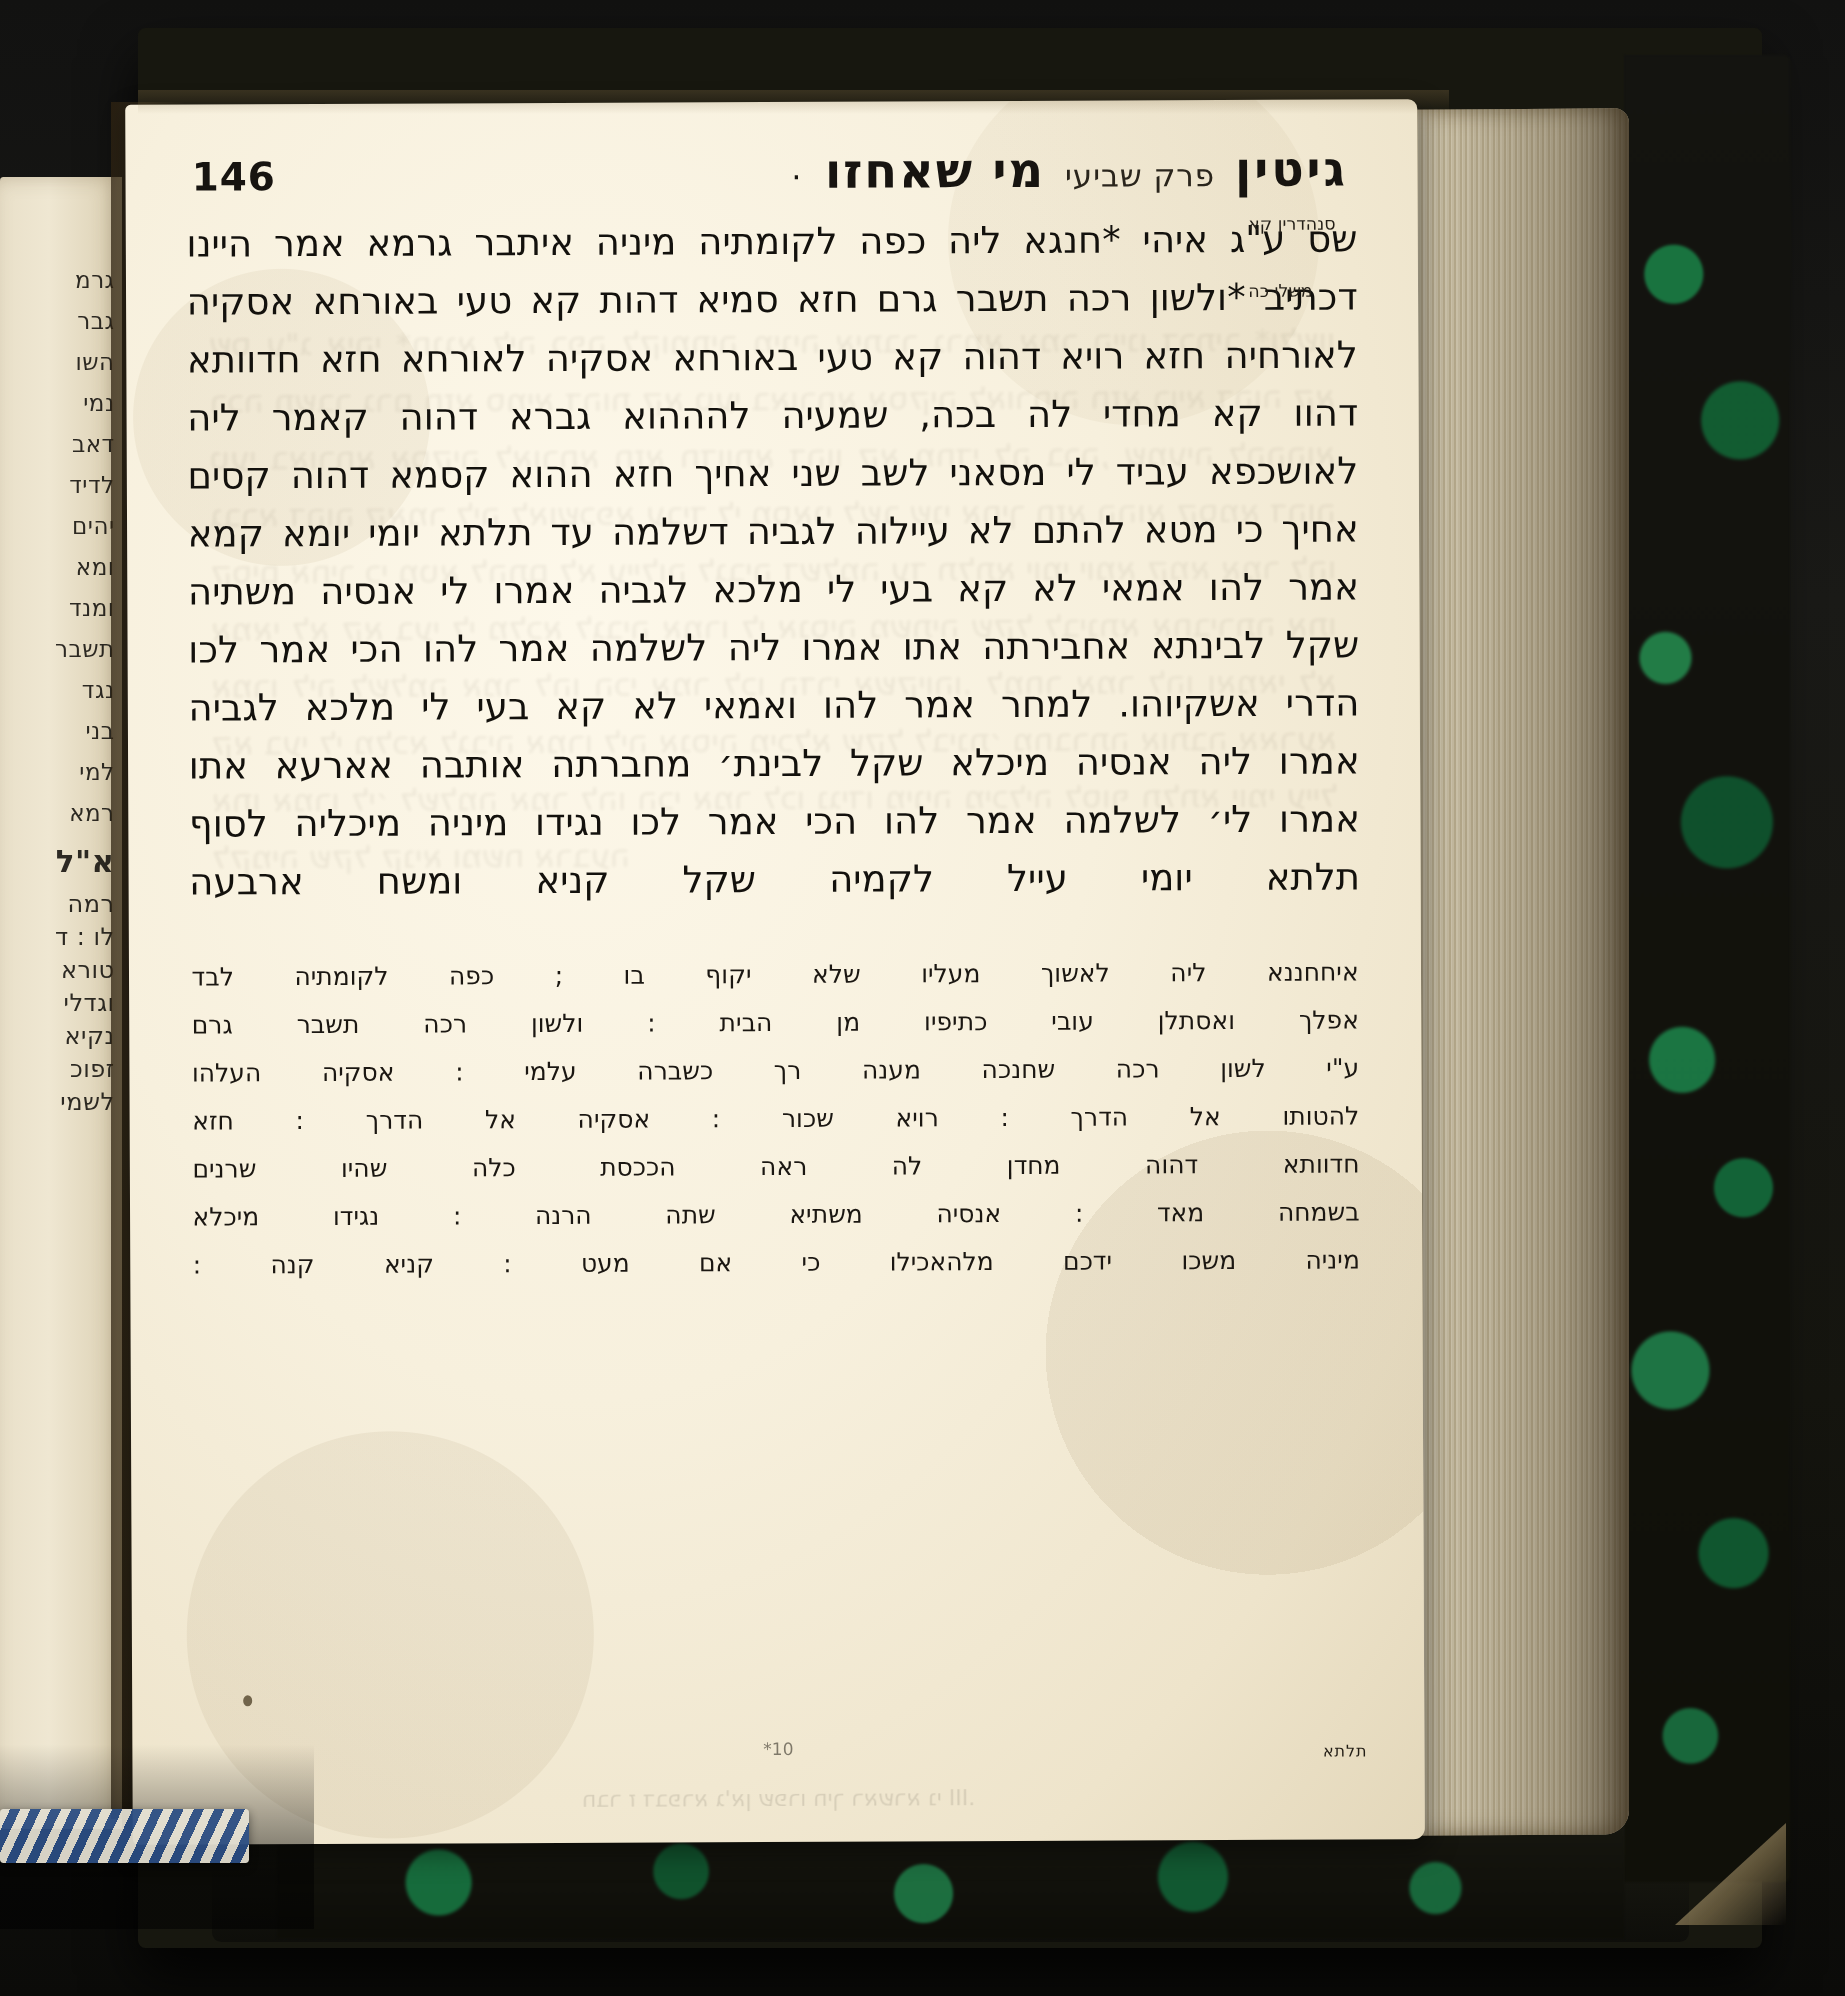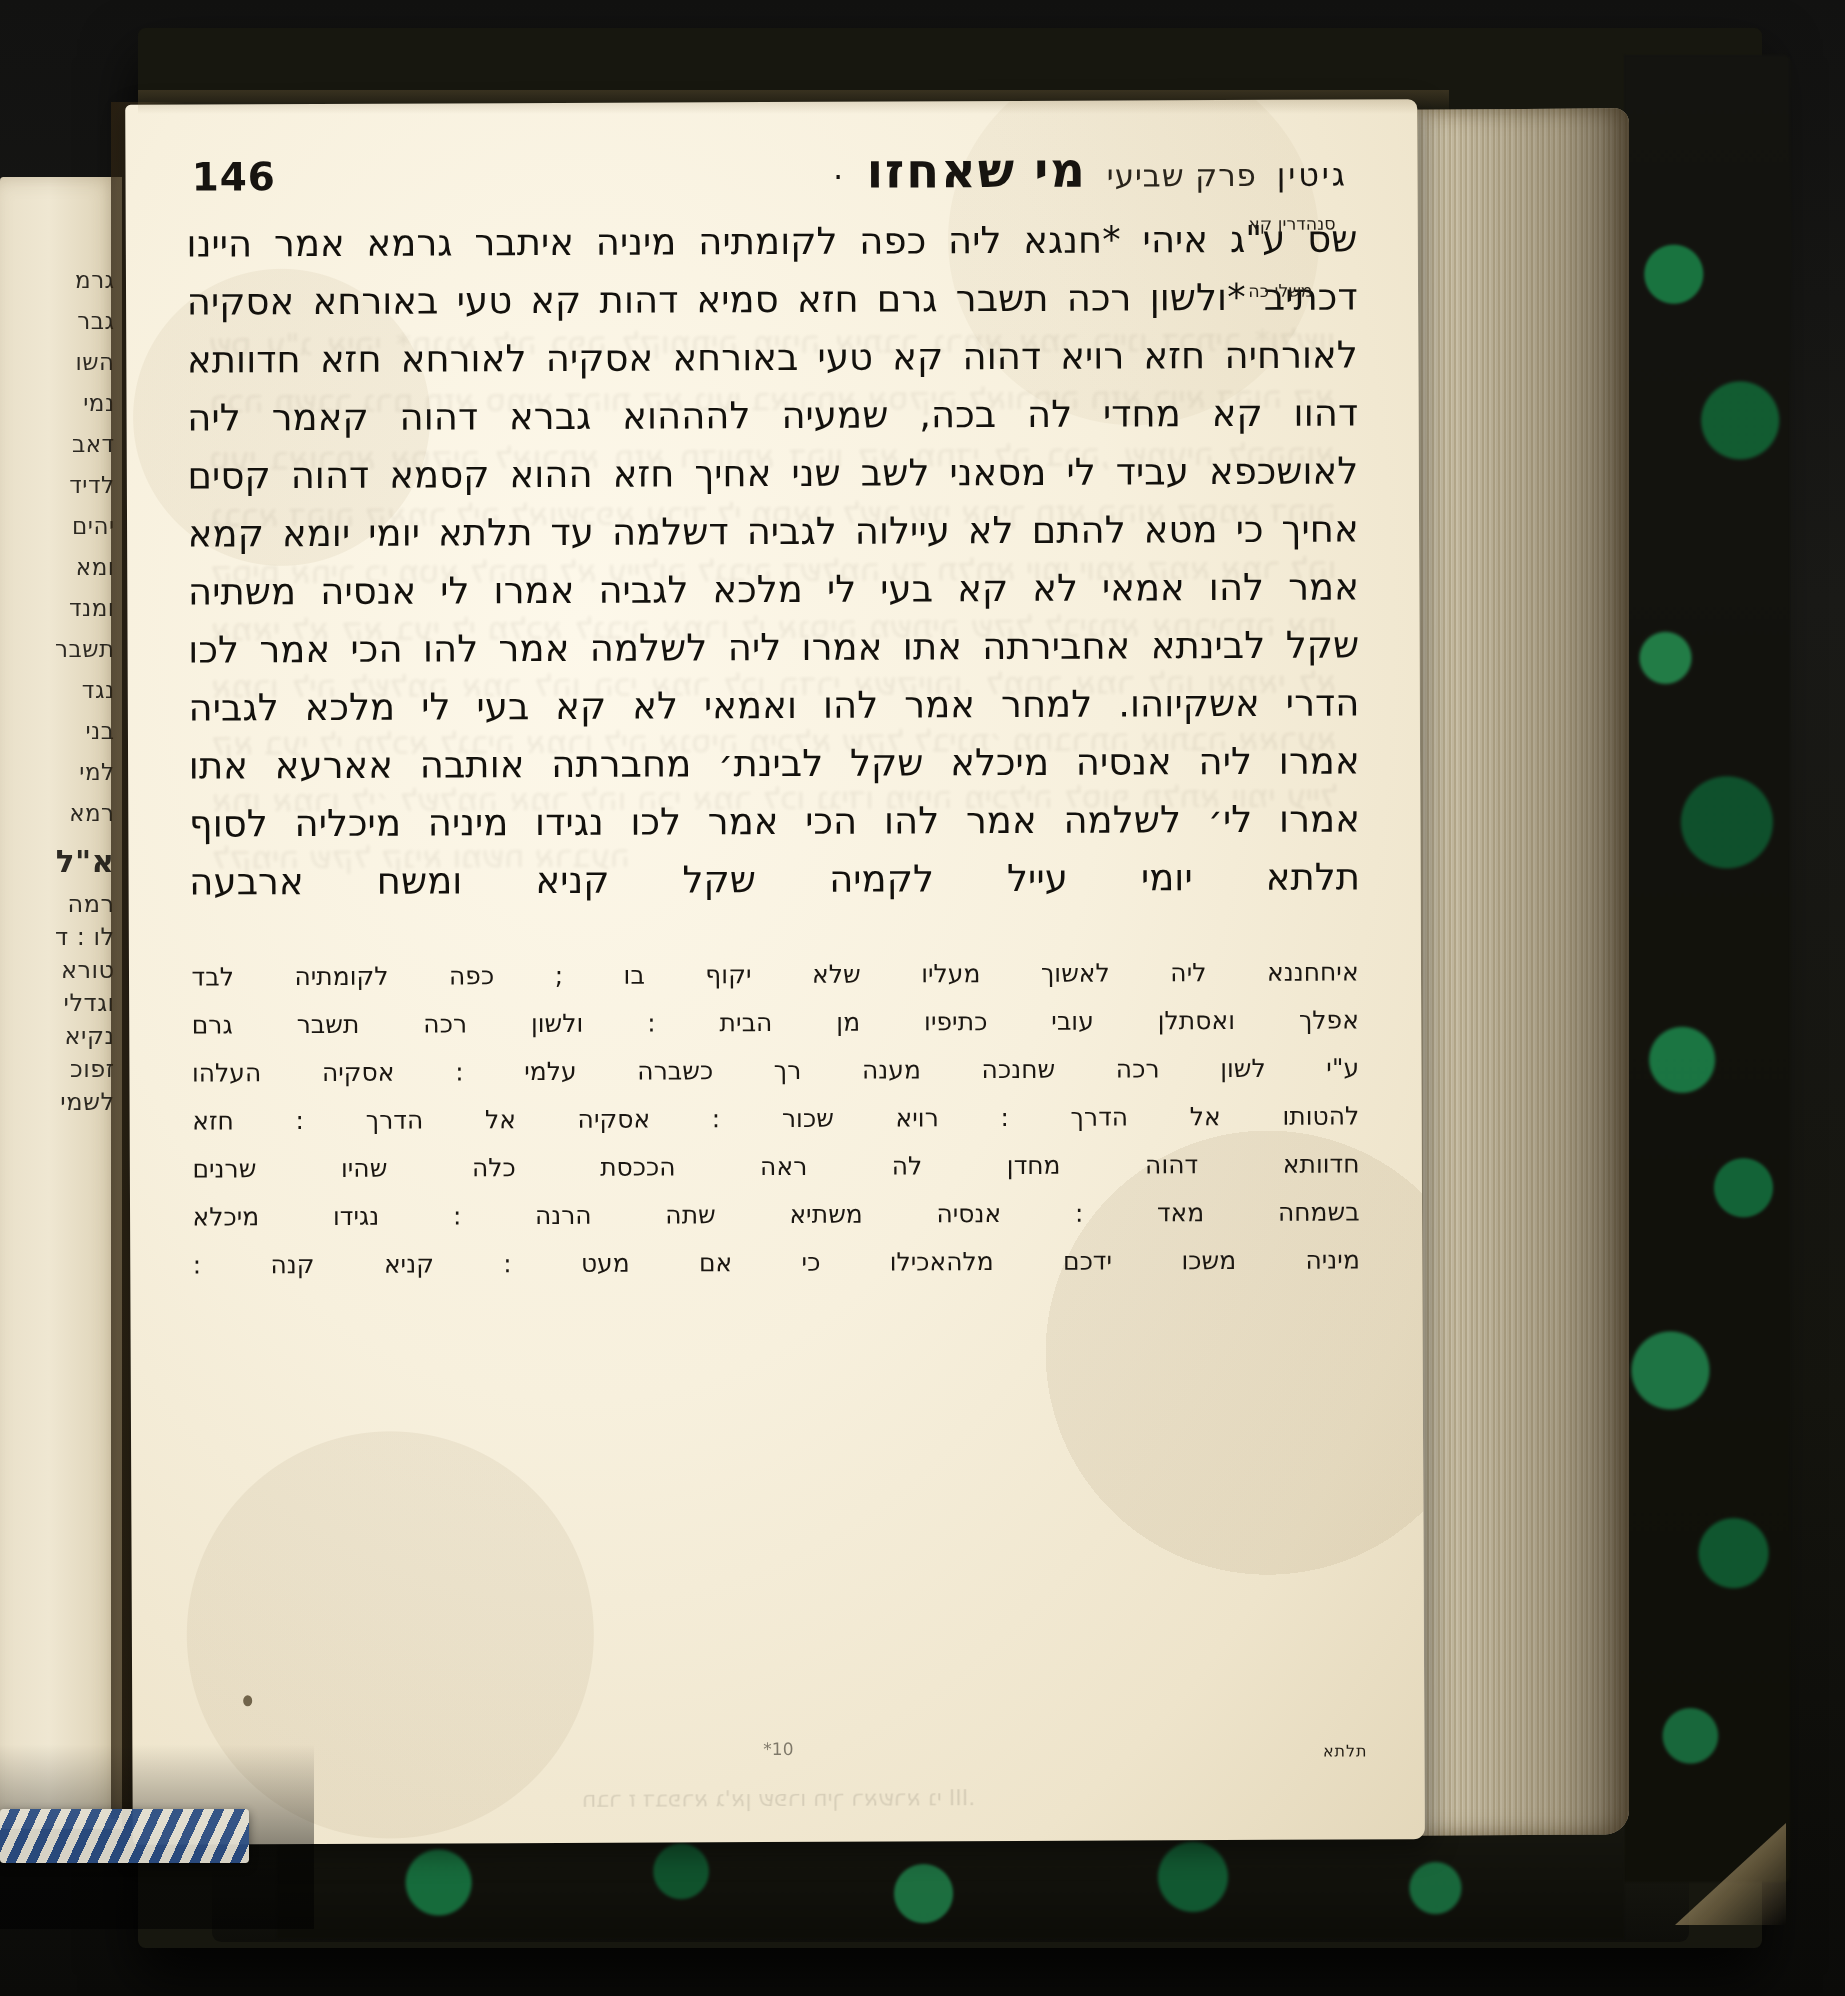--- a/index.html
+++ b/index.html
@@ -226,22 +226,22 @@
     direction: rtl;
     color: #171410;
     margin: 16.6px 14.8px 9.2px 9.2px;
   }
   .header-right, .header-left {
     display: flex;
     align-items: baseline;
     gap: 20px;
   }
   .tractate {
-    font-size: 32px;
-    font-weight: normal;
+    font-size: 48px;
+    font-weight: bold;
     letter-spacing: 2.8px;
   }
   .chapter-sub {
     font-size: 31px;
     letter-spacing: 0.9px;
     color: #2a251c;
   }
   .chapter-name {
     font-size: 48px;
     font-weight: bold;

